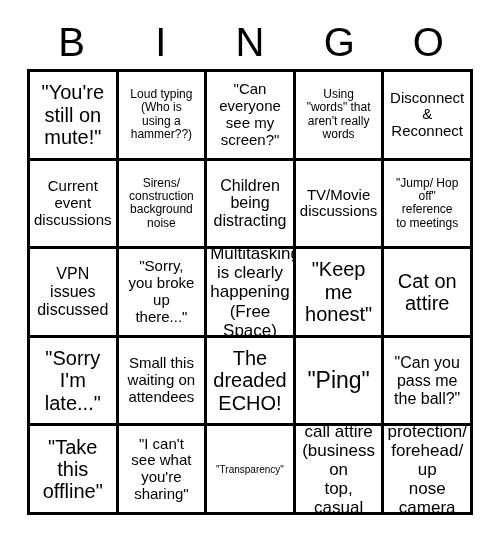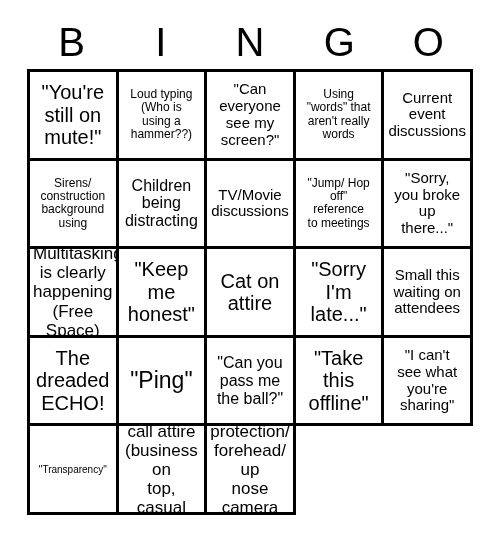--- a/index.html
+++ b/index.html
@@ -113,44 +113,54 @@
 see my
 screen?"</span>
       </div>
       <div class="cell">
         <span class="cell-text fs-sm">Using
 "words" that
 aren't really
 words</span>
       </div>
       <div class="cell">
+        <span class="cell-text fs-md">Disconnect
+&amp;
+Reconnect</span>
+      </div>
+      <div class="cell">
         <span class="cell-text fs-md">Current
 event
 discussions</span>
       </div>
       <div class="cell">
         <span class="cell-text fs-sm">Sirens/
 construction
 background
-using</span>
+noise</span>
       </div>
       <div class="cell">
         <span class="cell-text fs-lg">Children
 being
 distracting</span>
       </div>
       <div class="cell">
         <span class="cell-text fs-md">TV/Movie
 discussions</span>
       </div>
       <div class="cell">
         <span class="cell-text fs-sm">"Jump/ Hop
 off"
 reference
 to meetings</span>
+      </div>
+      <div class="cell">
+        <span class="cell-text fs-lg">VPN
+issues
+discussed</span>
       </div>
       <div class="cell">
         <span class="cell-text fs-md">"Sorry,
 you broke
 up
 there..."</span>
       </div>
       <div class="cell">
         <span class="cell-text fs-xs">Multitasking
 is clearly

